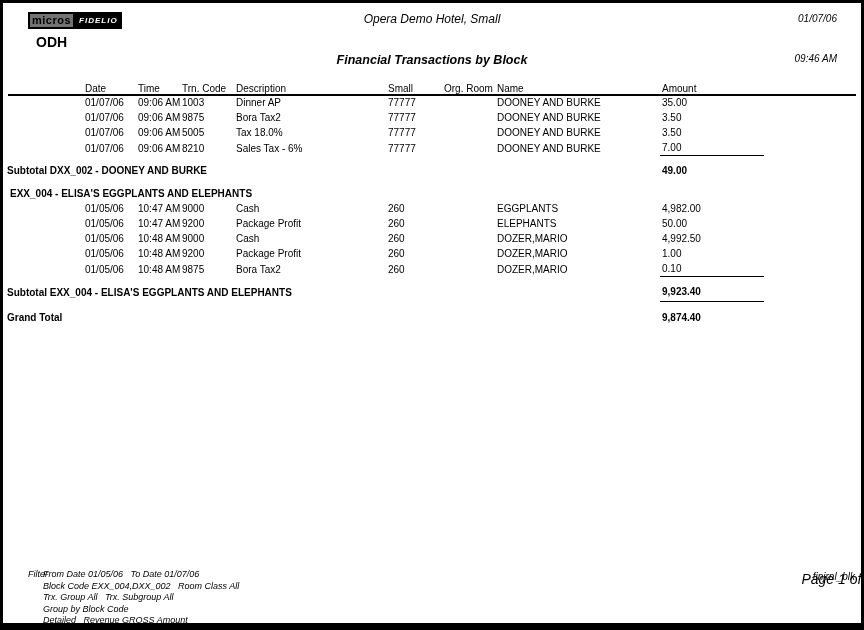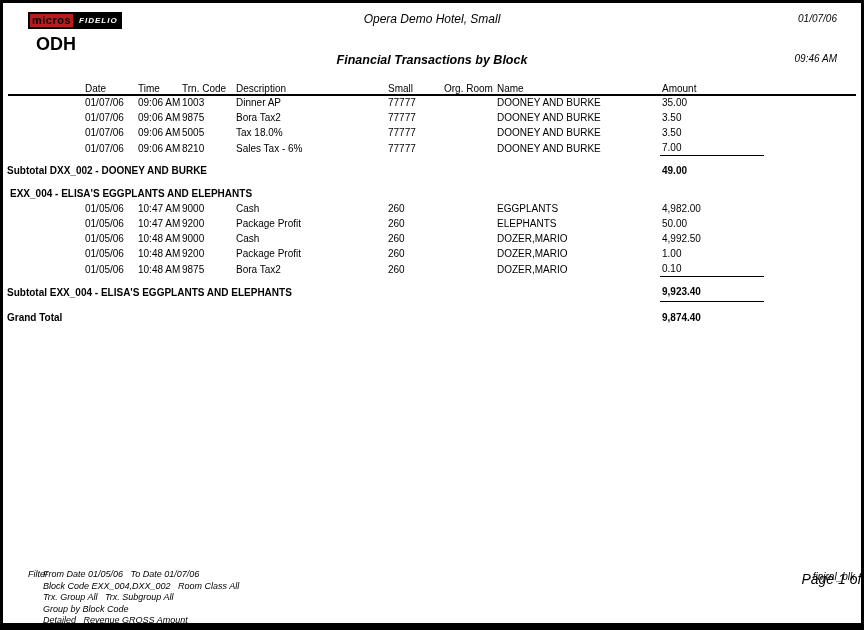--- a/index.html
+++ b/index.html
@@ -15,32 +15,32 @@
     color: #000;
     overflow: hidden;
   }
 
   
   .logo {
     position: absolute; left: 25px; top: 9px;
     display: flex; align-items: stretch;
   }
   .logo-micros {
-    border: 2px solid #000; background: #b91c1c; color: #000;
+    border: 2px solid #000; background: #737373; color: #000;
     font-size: 11px; font-weight: bold; letter-spacing: 0.5px;
     padding: 0 2px; line-height: 13px;
   }
   .logo-fidelio {
     background: #000; color: #fff;
     font-size: 8px; font-weight: bold; font-style: italic;
     padding: 0 4px; line-height: 17px; letter-spacing: 1px;
   }
   .property-code {
     position: absolute; left: 33px; top: 31px;
-    font-size: 18px; font-weight: bold;
+    font-size: 14px; font-weight: bold;
   }
   .hotel-name {
     position: absolute; left: 0; top: 9px; width: 100%;
     text-align: center; font-size: 12px; font-style: italic;
   }
   .header-date {
     position: absolute; right: 24px; top: 10px;
     font-size: 10px; font-style: italic;
   }
   .report-title {

